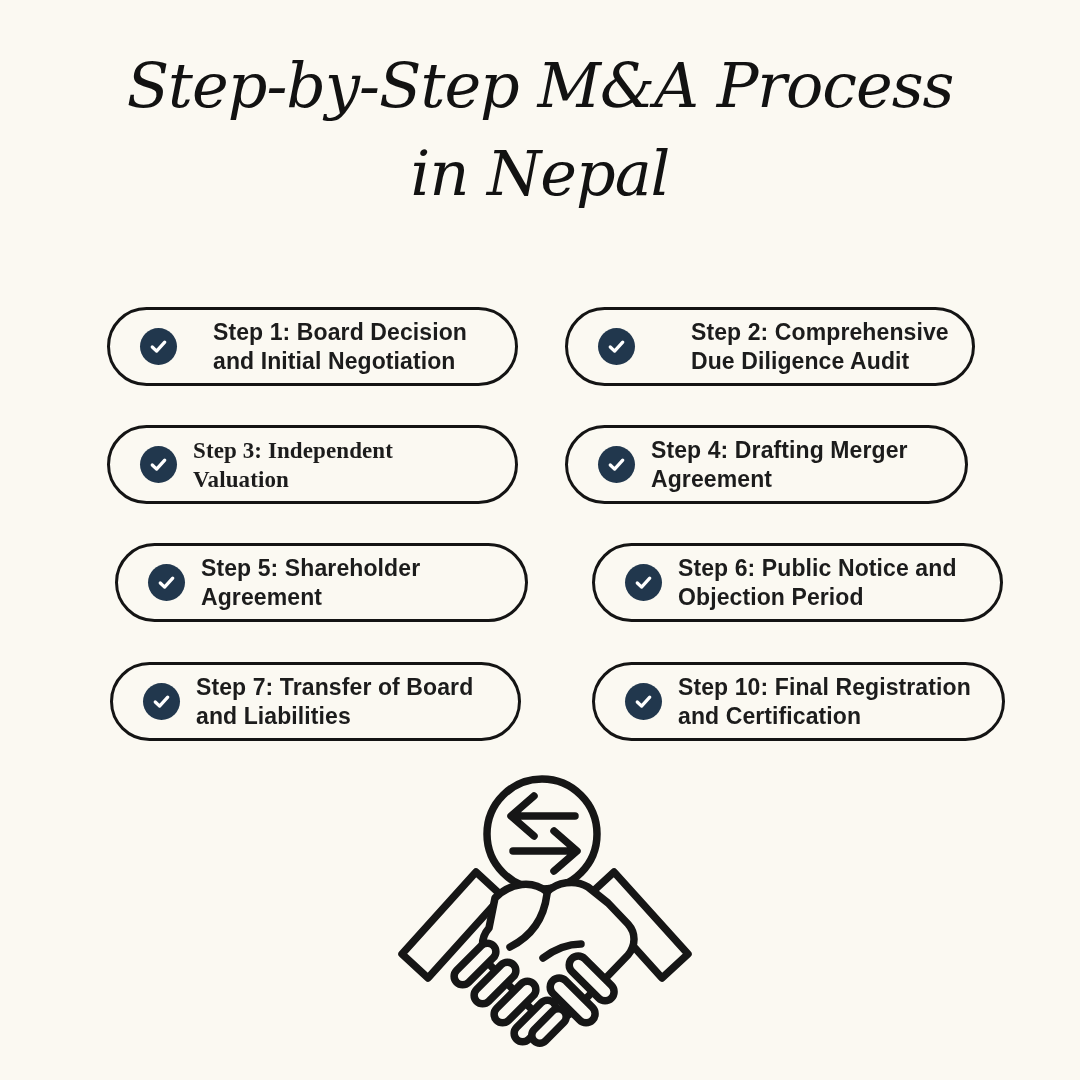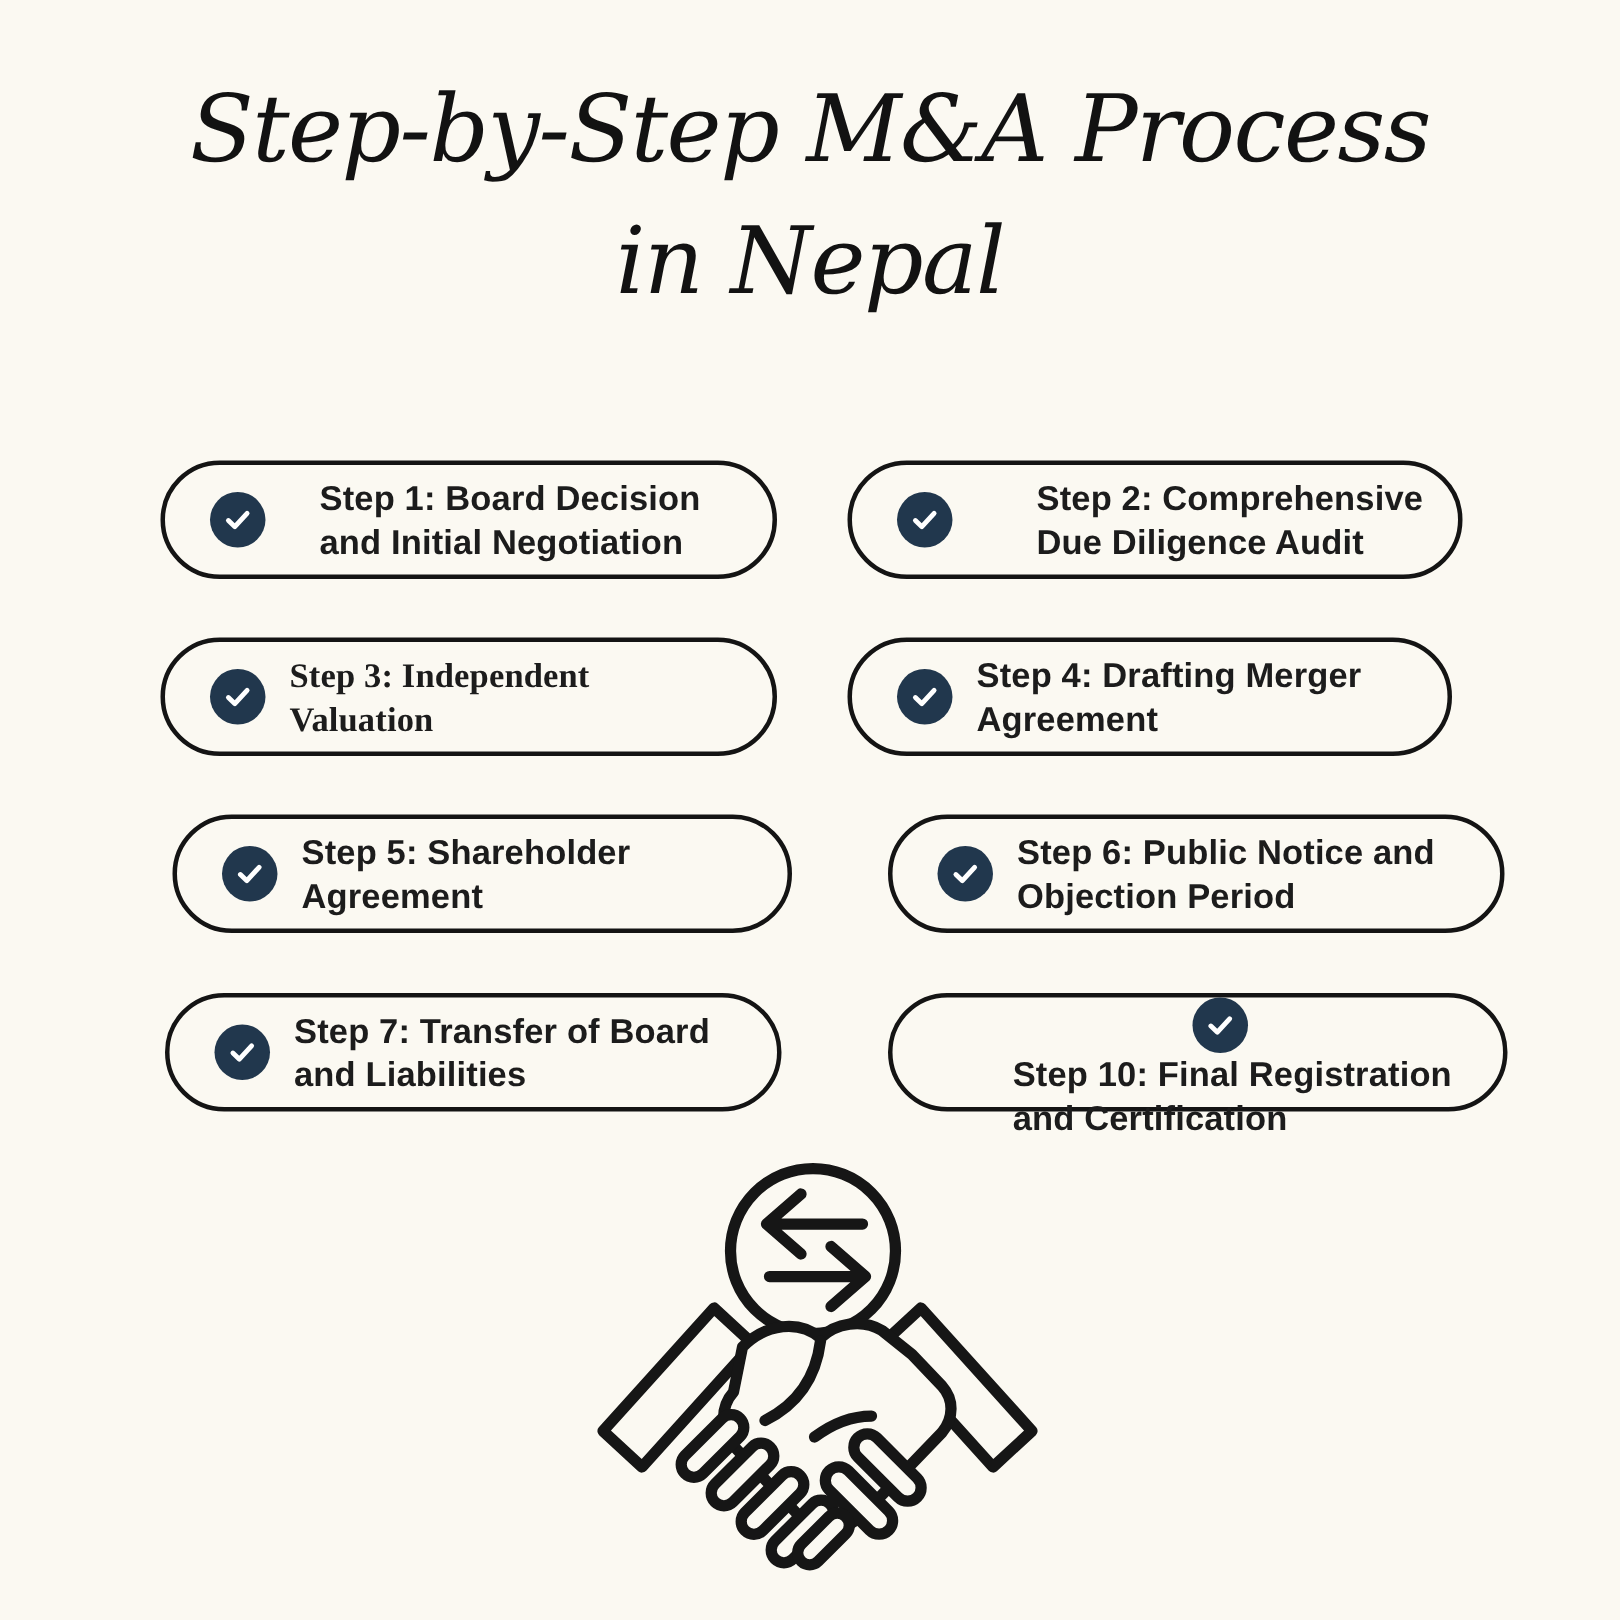--- a/index.html
+++ b/index.html
@@ -150,21 +150,21 @@
       <svg viewBox="0 0 24 24" fill="none">
           <path d="M5.5 12.5 L10 16.8 L18.5 7.5" stroke="#ffffff" stroke-width="3.4" stroke-linecap="round" stroke-linejoin="round"></path>
         </svg>
     </span>
     <span class="pill-label">
       <span>Step 7: Transfer of Board</span>
       <span>and Liabilities</span>
     </span>
   </div>
 
-  <div class="pill" style="left:592px; top:662px; width:413px;flex-direction:column;">
+  <div class="pill" style="left:592px; top:662px; width:413px;">
     <span class="check-badge">
       <svg viewBox="0 0 24 24" fill="none">
           <path d="M5.5 12.5 L10 16.8 L18.5 7.5" stroke="#ffffff" stroke-width="3.4" stroke-linecap="round" stroke-linejoin="round"></path>
         </svg>
     </span>
     <span class="pill-label">
       <span>Step 10: Final Registration</span>
       <span>and Certification</span>
     </span>
   </div>

